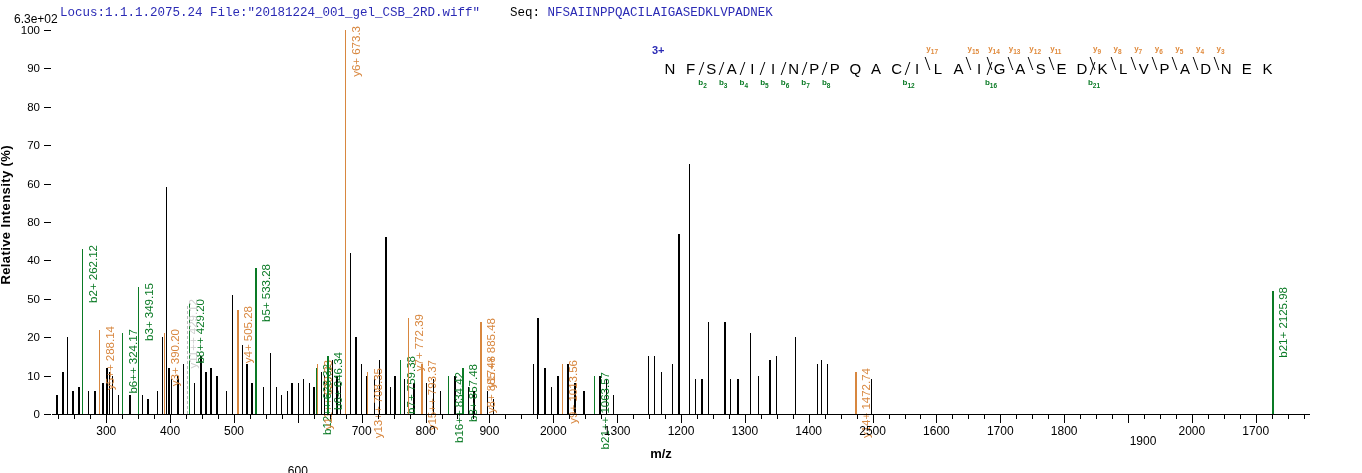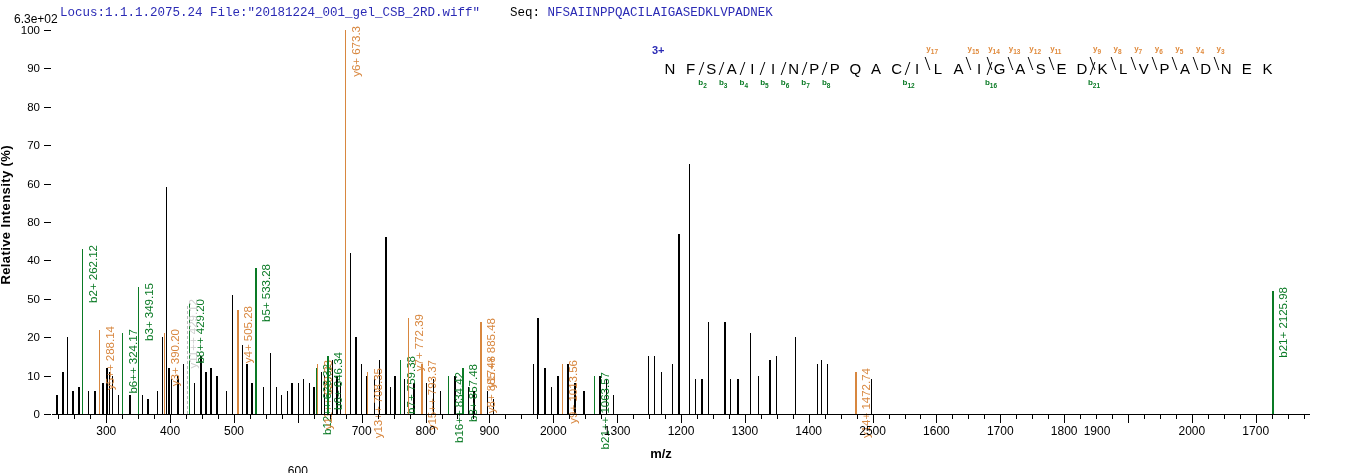--- a/index.html
+++ b/index.html
@@ -409,17 +409,17 @@
 <div class="xlab" style="left: 808.716px;">1400</div>
 <div class="tick major" style="left: 872.574px;"></div>
 <div class="xlab" style="left: 872.574px;">2500</div>
 <div class="tick major" style="left: 936.431px;"></div>
 <div class="xlab" style="left: 936.431px;">1600</div>
 <div class="tick major" style="left: 1000.29px;"></div>
 <div class="xlab" style="left: 1000.29px;">1700</div>
 <div class="tick major" style="left: 1064.15px;"></div>
 <div class="xlab" style="left: 1064.15px;">1800</div>
 <div class="tick major" style="left: 1128.01px;"></div>
-<div class="xlab" style="left: 1097px;">1900</div>
+<div class="xlab" style="left: 1143px; margin-top: 10px;">1900</div>
 <div class="tick major" style="left: 1191.86px;"></div>
 <div class="xlab" style="left: 1191.86px;">2000</div>
 <div class="tick major" style="left: 1255.72px;"></div>
 <div class="xlab" style="left: 1255.72px;">1700</div>
 
 </body></html>

